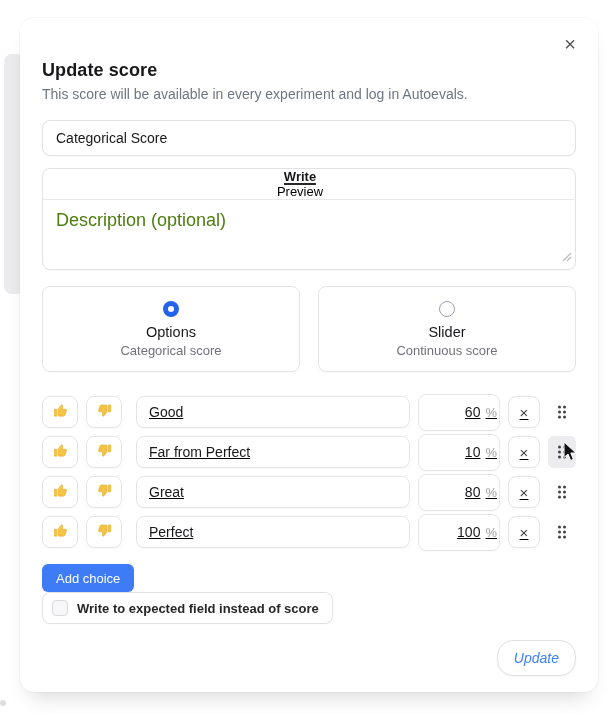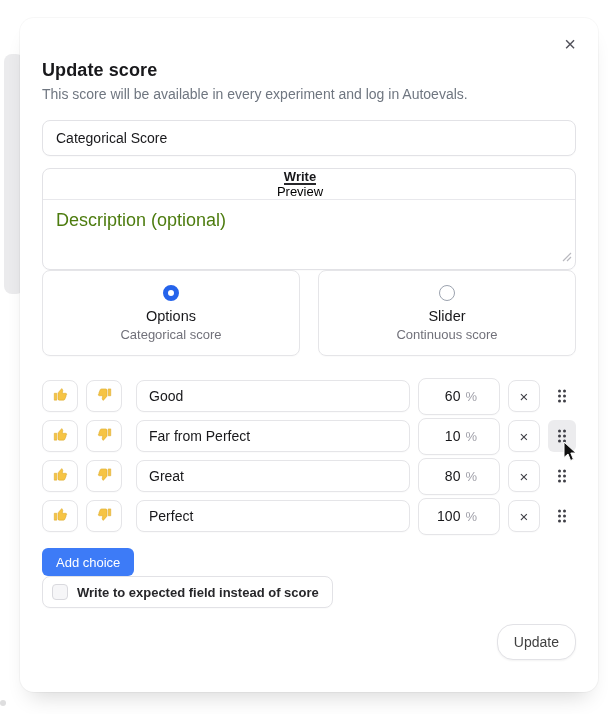--- a/index.html
+++ b/index.html
@@ -31,48 +31,48 @@
   .editor-tabs { display:flex; align-items:center; height:31px; border-bottom:1px solid #e8e8ec; padding:0 13px;flex-direction:column; }
   .tab { font-size:13px; color:#000000; margin-right:18px; height:100%; display:flex; align-items:center; position:relative; cursor:pointer; }
   .tab.active { color:#18181b; font-weight:700; }
   .tab.active::after { content:""; position:absolute; left:0; right:0; bottom:-1px; height:2px; background:#27272a; }
   .md-hint { margin-left:auto; display:flex; align-items:center; gap:5px; font-size:12.5px; color:#71717a; }
   .md-hint svg { display:block; }
   .editor-body { position:relative; height:69px; padding:10px 13px; }
   .placeholder { font-size:18px; color:#4d7c0f; }
   .resize-grip { position:absolute; right:3px; bottom:3px; }
 
-  .cards { display:flex; gap:18px; }
+  .cards { display:flex; gap:18px; margin-top:16px; }
   .card {
     flex:1; height:86px; border:1px solid #e5e5e8; border-radius:8px;
     display:flex; flex-direction:column; align-items:center; justify-content:center;
     cursor:pointer; box-shadow:0 1px 1px rgba(0,0,0,0.02);
   }
   .radio { width:16px; height:16px; border-radius:50%; margin-bottom:7px; }
   .radio.on { border:5px solid #2563eb; background:#ffffff; }
   .radio.off { border:1.5px solid #9ca3af; background:#ffffff; }
   .card-label { font-size:14.5px; color:#18181b; }
   .card-sub { font-size:13px; color:#71717a; margin-top:3px; }
 
-  .rows { margin-top:24px; display:flex; flex-direction:column; gap:8px; }
+  .rows { margin-top:24px; display:flex; flex-direction:column; gap:8px;text-decoration:underline; }
   .opt-row { display:flex; align-items:center; gap:8px; height:32px; }
   .thumb-btn {
     width:36px; height:32px; border:1px solid #e5e5e8; border-radius:8px; background:#fff;
     display:flex; align-items:center; justify-content:center; cursor:pointer; flex:0 0 auto;
     box-shadow:0 1px 1px rgba(0,0,0,0.02);
   }
   .thumb-btn.dn { margin-right:6px; }
   .opt-name {
     flex:1; height:32px; border:1px solid #e5e5e8; border-radius:8px;
     font-size:14px; color:#18181b; padding:0 12px; font-family:inherit; min-width:0;
     box-shadow:0 1px 1px rgba(0,0,0,0.02);
   }
   .opt-pct {
     width:82px; height:37px; border:1px solid #e5e5e8; border-radius:8px; background:#fff;
-    display:flex; align-items:center; justify-content:flex-end; padding:0 22px; gap:5px; flex:0 0 auto;
+    display:flex; align-items:center; justify-content:flex-end; padding:0 2px; gap:5px; flex:0 0 auto;
     box-shadow:0 1px 1px rgba(0,0,0,0.02);
   }
   .opt-pct .num { font-size:14px; color:#18181b; }
   .opt-pct .unit { font-size:13px; color:#a1a1aa; }
   .remove-btn {
     width:32px; height:32px; border:1px solid #e5e5e8; border-radius:8px; background:#fff;
     font-size:15px; color:#3f3f46; cursor:pointer; flex:0 0 auto; display:flex; align-items:center; justify-content:center;
     font-family:inherit; box-shadow:0 1px 1px rgba(0,0,0,0.02);
   }
   .drag-handle { width:28px; height:32px; display:flex; align-items:center; justify-content:center; cursor:grab; border-radius:6px; flex:0 0 auto; }
@@ -92,22 +92,23 @@
   }
   .check-box-wrap.disabled { border-color:#ededf0; cursor:default; }
   .cbx { width:16px; height:16px; border:1px solid #d9d9de; border-radius:4px; background:#f6f6f8; }
   .check-box-wrap.disabled .cbx { border-color:#e5e5ea; background:#fafafb; }
   .check-label { font-size:13px; font-weight:700; color:#27272a; }
   .check-box-wrap.disabled .check-label { color:#b3b6bd; font-weight:700; }
 
   .footer { margin-top:16px; display:flex; justify-content:flex-end; }
   .update-btn {
     height:36px; padding:0 16px; border:1px solid #e2e2e6; border-radius:16px; background:#fff;
-    font-size:14px; color:#404040; font-weight:500; cursor:pointer; font-family:inherit;
+    font-size:14px; color:#3b82f6; font-weight:500; cursor:pointer; font-family:inherit;
     box-shadow:0 1px 2px rgba(0,0,0,0.05);
+    font-style:italic;
   }
 
   .cursor { position:absolute; left:563px; top:441px; z-index:10; pointer-events:none; }
 </style>
 </head>
 <body>
 
 <div class="bg-shape bg-shape-1"></div>
 <div class="bg-shape bg-shape-2"></div>
 

